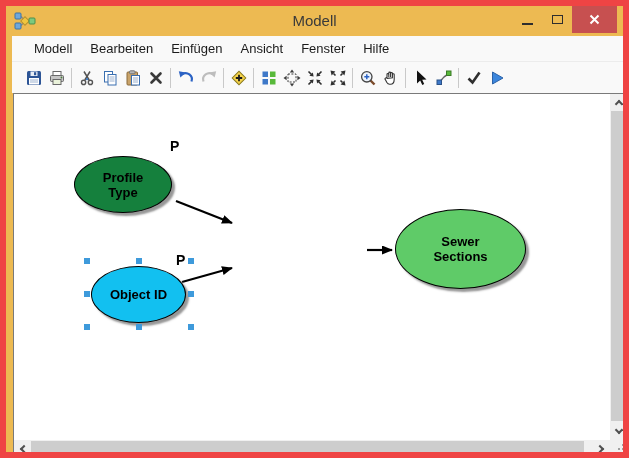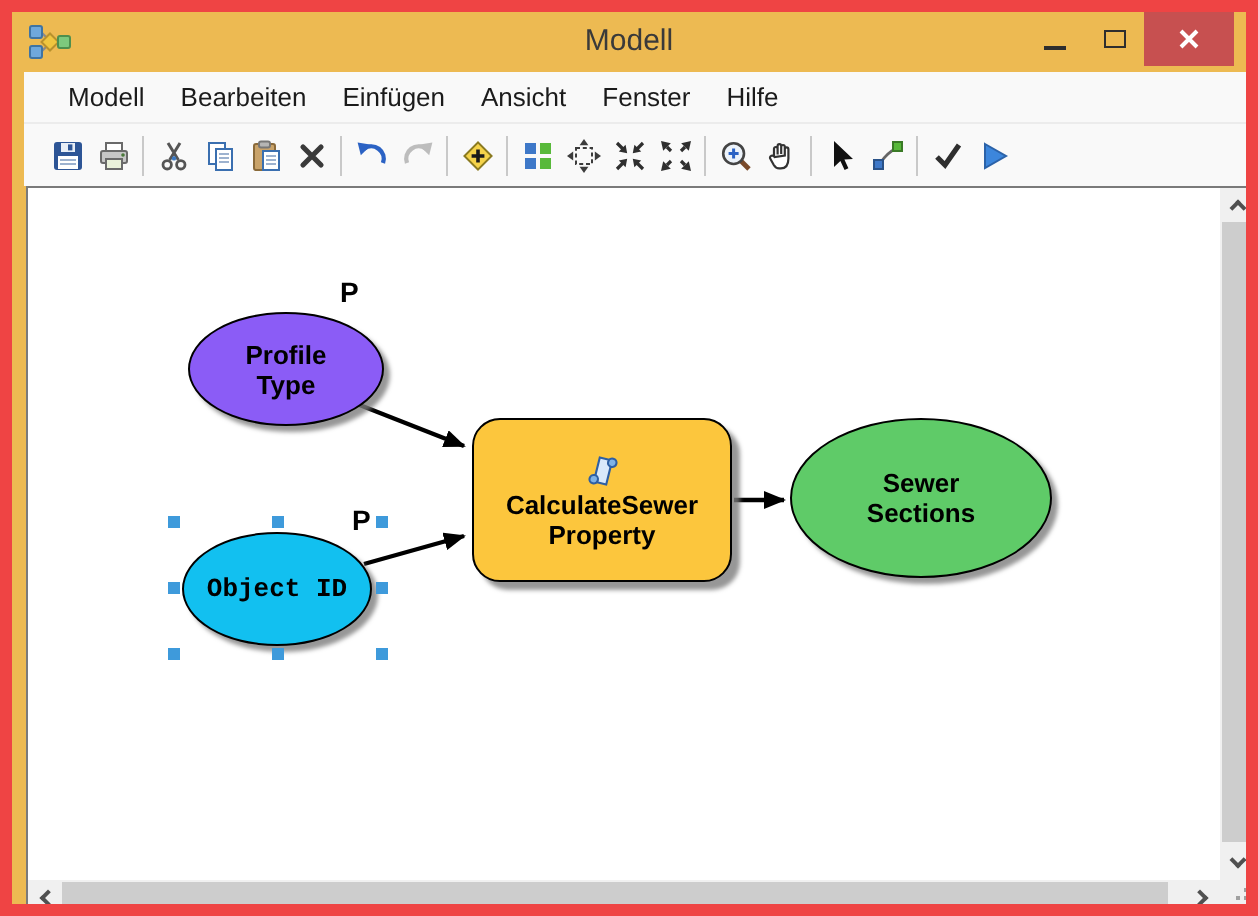--- a/index.html
+++ b/index.html
@@ -246,57 +246,44 @@
         <defs>
           <marker id="ah" markerUnits="userSpaceOnUse" markerWidth="11" markerHeight="9" refX="10" refY="4.5" orient="auto">
             <path d="M0,0 L11,4.5 L0,9 Z" fill="#000"></path>
           </marker>
         </defs>
         <line x1="162" y1="107" x2="218" y2="129" stroke="#000" stroke-width="2.2" marker-end="url(#ah)"></line>
         <line x1="168" y1="188" x2="218" y2="174" stroke="#000" stroke-width="2.2" marker-end="url(#ah)"></line>
         <line x1="353" y1="156" x2="378" y2="156" stroke="#000" stroke-width="2.2" marker-end="url(#ah)"></line>
       </svg>
 
-      <div class="node ellipse" style="left:80px;top:62px;width:98px;height:57px;background:#8b5cf6;">
+      <div class="node ellipse" style="left:60px;top:62px;width:98px;height:57px;background:#15803d;">
         <div>
           <div>Profile</div>
           <div>Type</div>
         </div>
       </div>
       <div class="p-label" style="left:156px;top:44px;">P</div>
 
-      <div class="node ellipse" style="left:77px;top:172px;width:95px;height:57px;background:#12C0F0;font-family:Liberation Mono, monospace;">
+      <div class="node ellipse" style="left:77px;top:172px;width:95px;height:57px;background:#12C0F0;">
         <div>
           <div>Object ID</div>
         </div>
       </div>
       <div class="p-label" style="left:162px;top:158px;">P</div>
 
       <div class="handle" style="left:70px;top:164px;background:#3E9ADB;"></div>
       <div class="handle" style="left:122px;top:164px;background:#3E9ADB;"></div>
       <div class="handle" style="left:174px;top:164px;background:#3E9ADB;"></div>
       <div class="handle" style="left:70px;top:197px;background:#3E9ADB;"></div>
       <div class="handle" style="left:174px;top:197px;background:#3E9ADB;"></div>
       <div class="handle" style="left:70px;top:230px;background:#3E9ADB;"></div>
       <div class="handle" style="left:122px;top:230px;background:#3E9ADB;"></div>
       <div class="handle" style="left:174px;top:230px;background:#3E9ADB;"></div>
 
-      <div class="node tool-box" style="left:222px;top:115px;width:130px;height:82px;background:#FCC63D;">
-        <svg width="17" height="17" viewBox="0 0 16 16">
-          <g transform="rotate(14 8 8)">
-            <rect x="5" y="2.2" width="6" height="11.6" fill="#D9E9FA" stroke="#2E5FA3" stroke-width="1"></rect>
-            <circle cx="11.3" cy="3.2" r="2" fill="#7FB2E5" stroke="#2E5FA3" stroke-width="1"></circle>
-            <circle cx="4.7" cy="12.8" r="2" fill="#7FB2E5" stroke="#2E5FA3" stroke-width="1"></circle>
-          </g>
-        </svg>
-        <div>
-          <div>CalculateSewer</div>
-          <div>Property</div>
-        </div>
-      </div>
 
       <div class="node ellipse" style="left:381px;top:115px;width:131px;height:80px;background:#5FCB68;align-items:center;">
         <div>
           <div>Sewer</div>
           <div>Sections</div>
         </div>
       </div>
     </div>
 
     <div class="vscroll">

